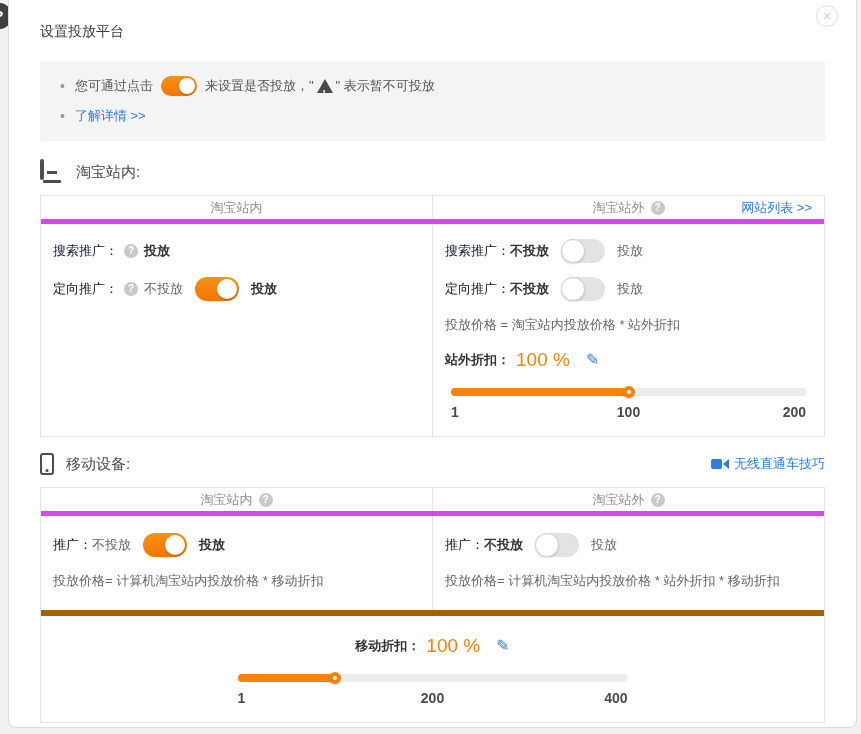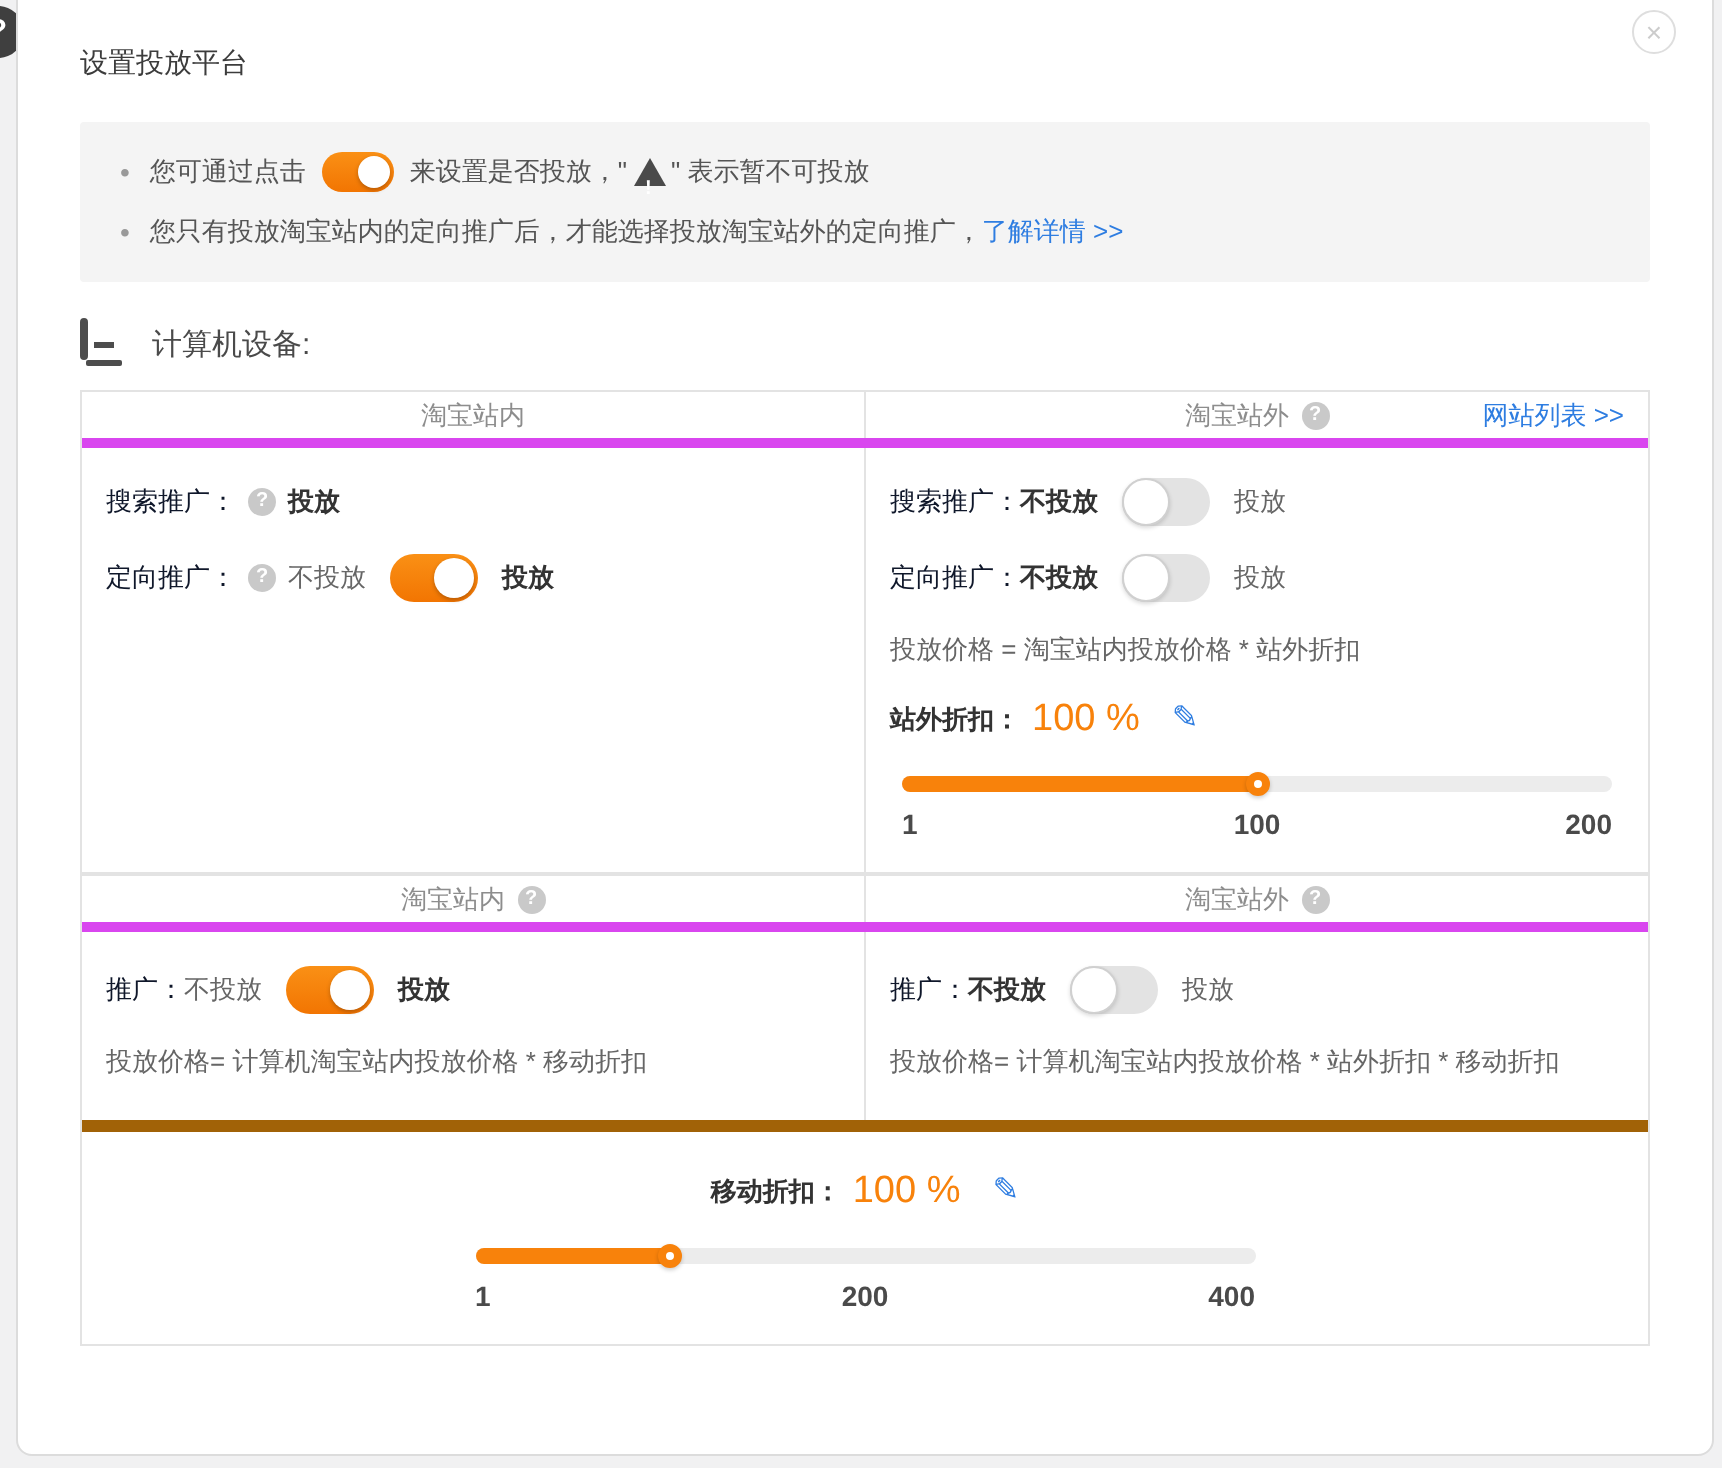--- a/index.html
+++ b/index.html
@@ -110,28 +110,27 @@
         <span>您可通过点击</span>
         <span class="toggle on sm">
             <span class="knob"></span>
           </span>
         <span>来设置是否投放，"</span>
         <span class="warn-icon"></span>
         <span>" 表示暂不可投放</span>
       </div>
       <div class="notice-line">
         <span class="bullet">•</span>
-        <span>您只有投放淘宝站内的定向推广后，才能选择投放淘宝站外的定向推广，</span>
         <a class="blue-link">了解详情 &gt;&gt;</a>
       </div>
     </div>
 
     <div class="section-header">
       <span class="monitor-icon"><span class="scr"></span><span class="base"></span></span>
-      <span class="section-title">计算机设备:</span>
+      <span class="section-title">淘宝站内:</span>
     </div>
 
     <div class="tbl">
       <div class="tbl-head">
         <div class="hcell">
           <span>淘宝站内</span>
         </div>
         <div class="hcell">
           <span>淘宝站外</span>
           <span class="q-icon">?</span>
@@ -186,20 +185,32 @@
             <div class="scale">
               <span class="s-min">1</span>
               <span class="s-mid">100</span>
               <span class="s-max">200</span>
             </div>
           </div>
         </div>
       </div>
     </div>
 
+    <div class="section-header">
+      <span class="phone-icon"></span>
+      <span class="section-title">移动设备:</span>
+      <span class="header-spacer"></span>
+      <a class="blue-link tips-link">
+        <span class="cam-icon">
+            <span class="cam-body"></span>
+            <span class="cam-lens"></span>
+          </span>
+        <span>无线直通车技巧</span>
+      </a>
+    </div>
 
     <div class="tbl">
       <div class="tbl-head">
         <div class="hcell">
           <span>淘宝站内</span>
           <span class="q-icon">?</span>
         </div>
         <div class="hcell">
           <span>淘宝站外</span>
           <span class="q-icon">?</span>

